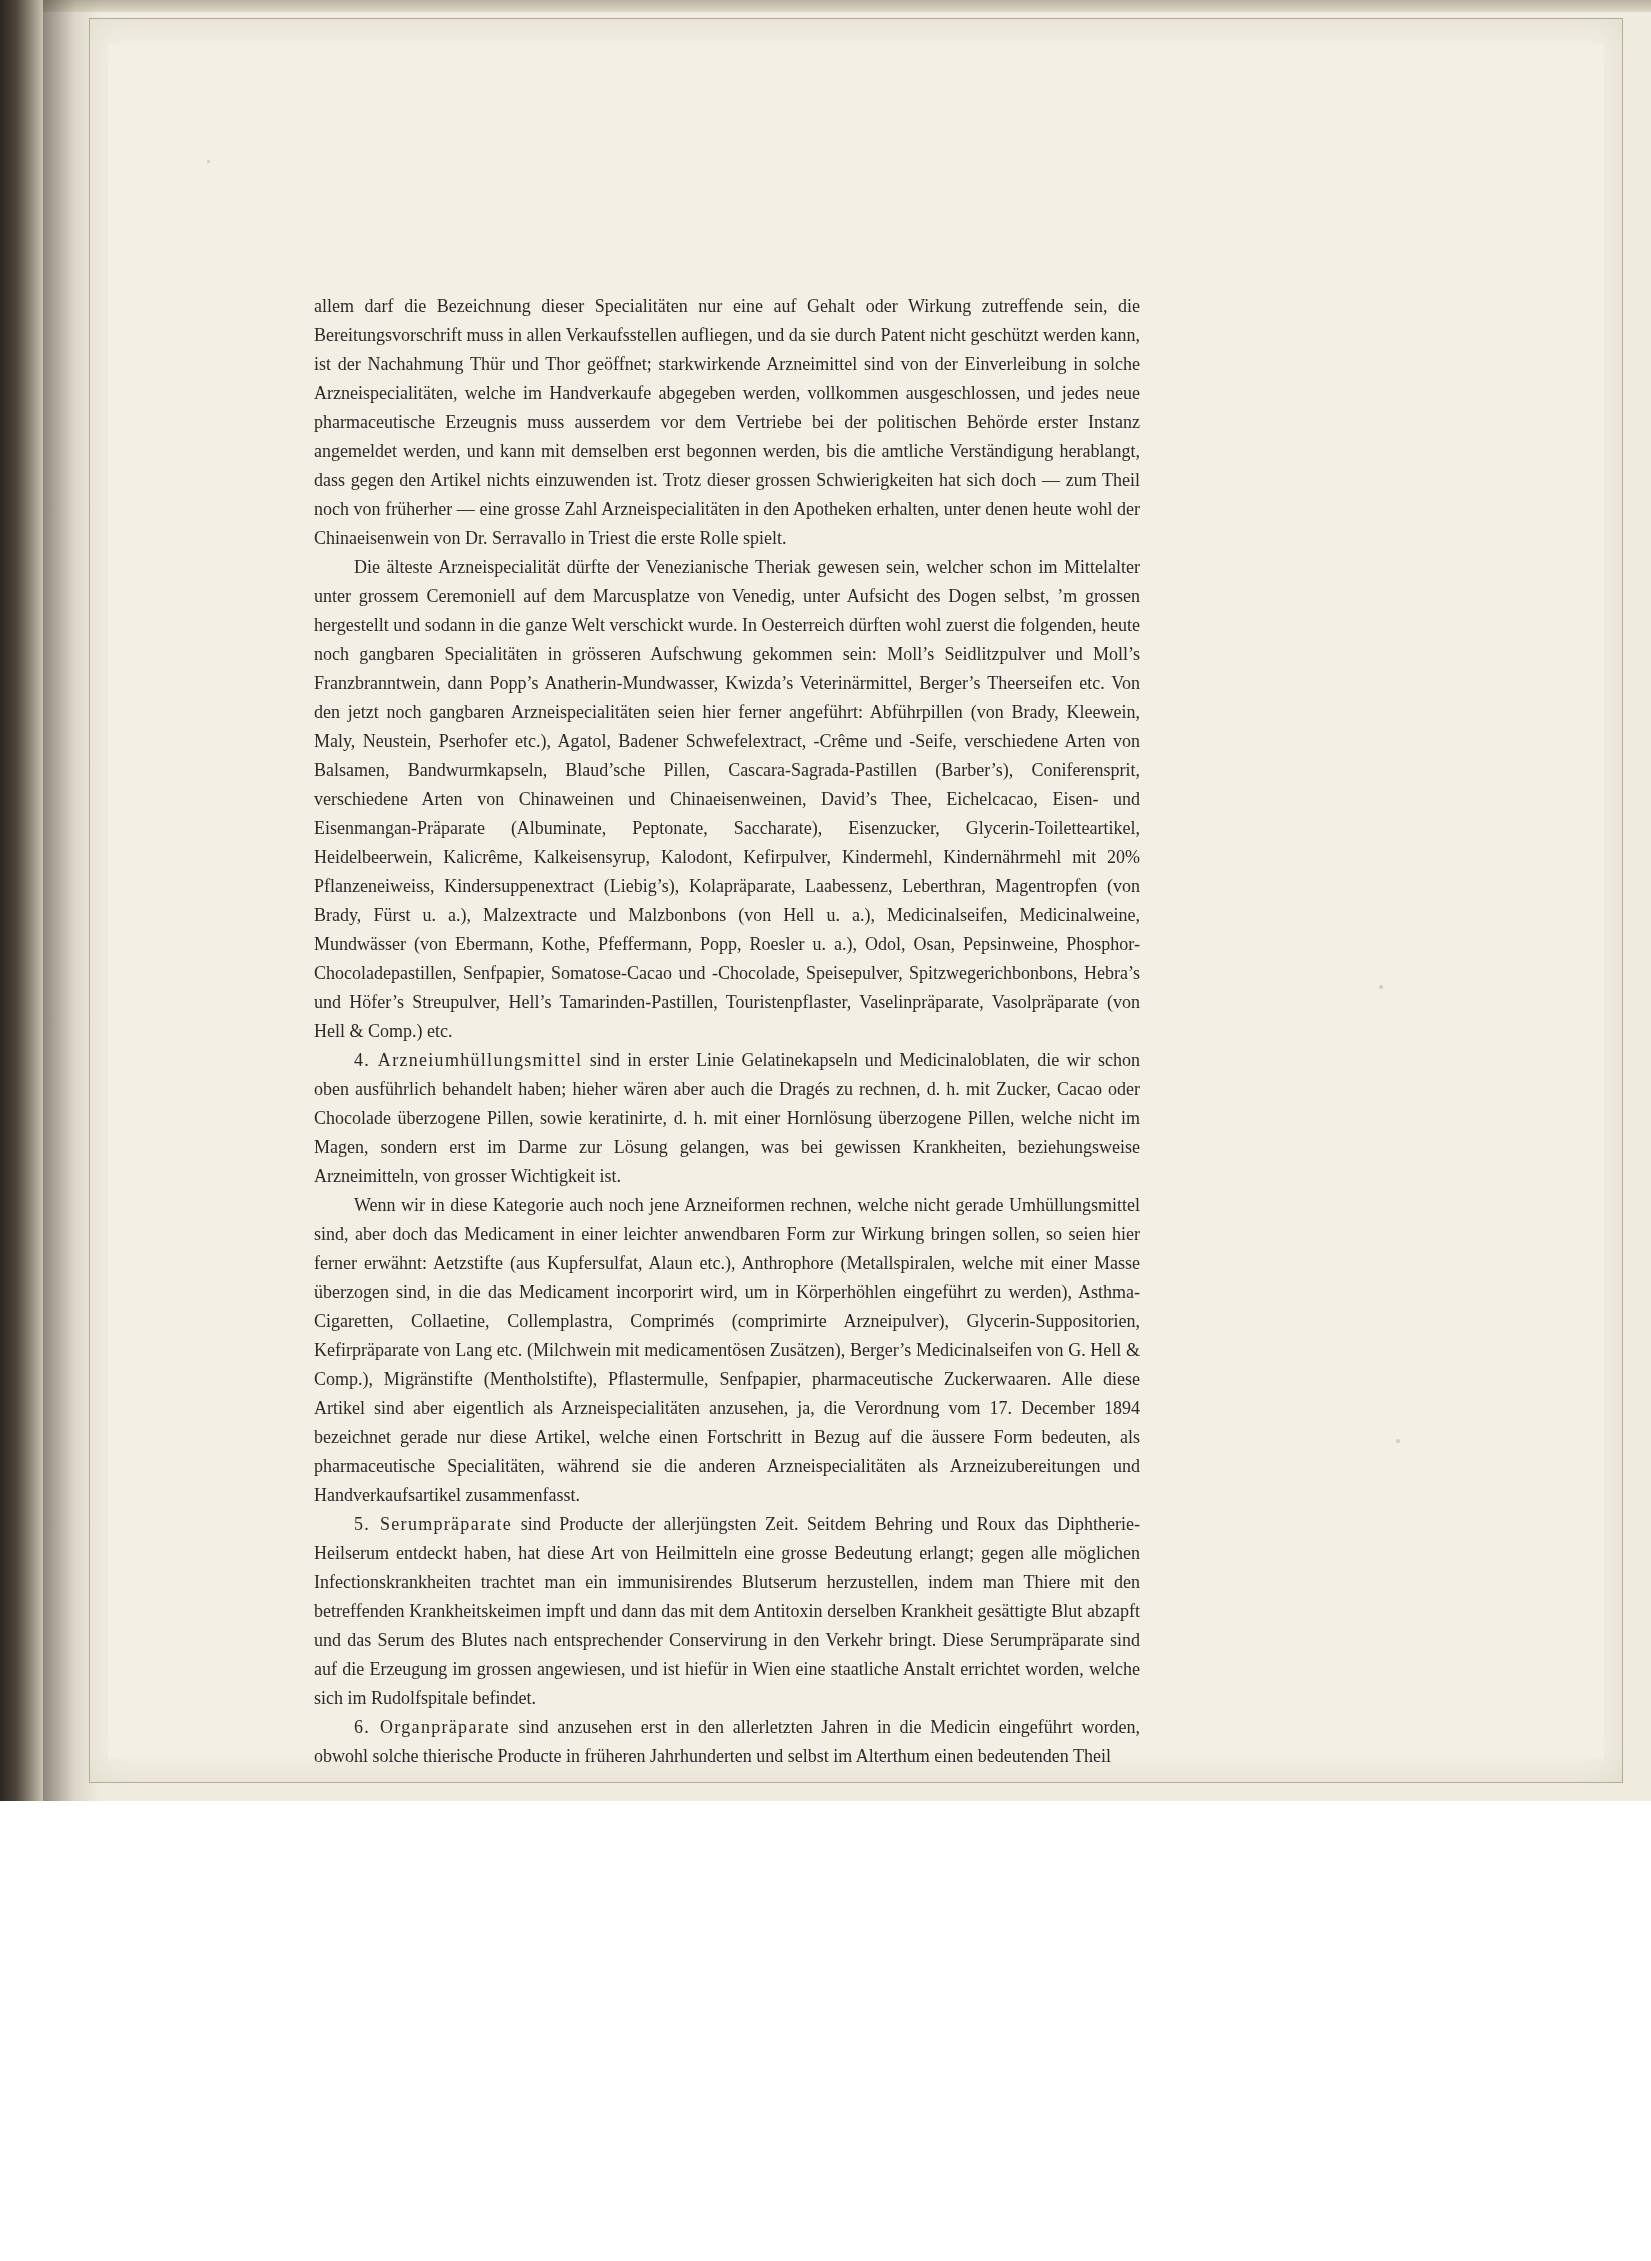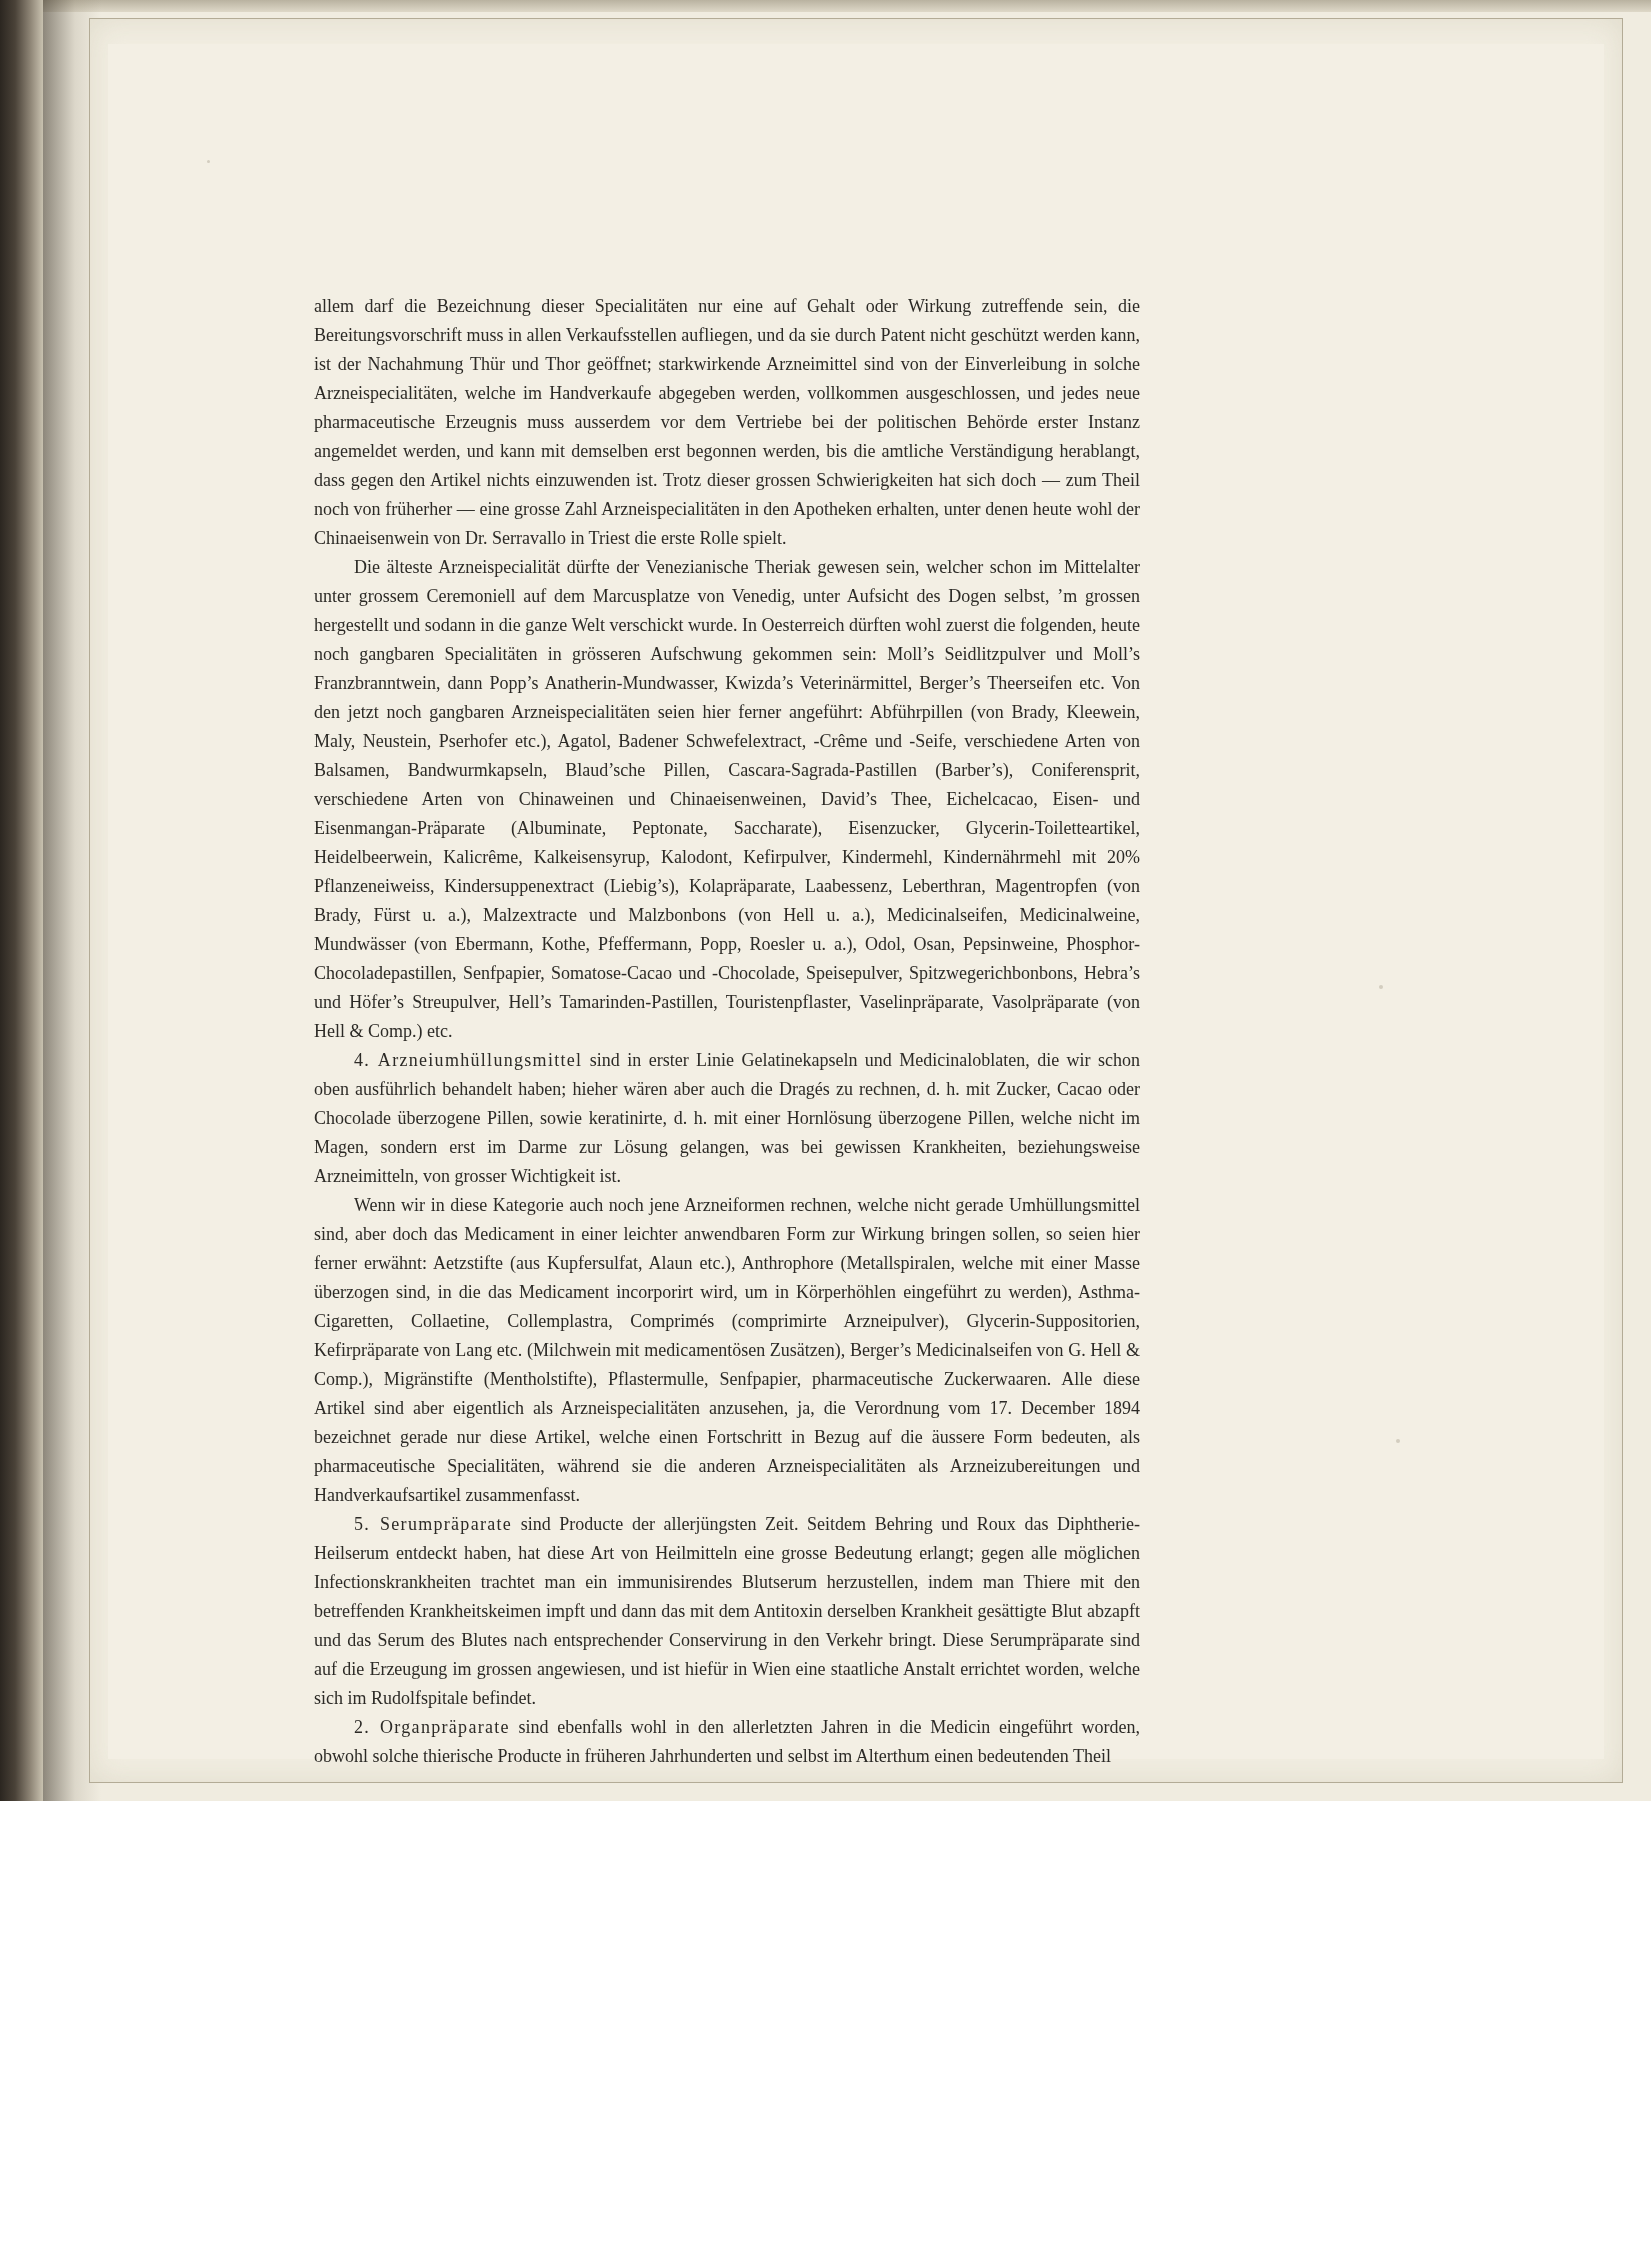--- a/index.html
+++ b/index.html
@@ -120,21 +120,21 @@
         <p>allem darf die Bezeichnung dieser Specialitäten nur eine auf Gehalt oder Wirkung zutreffende sein, die Bereitungsvorschrift muss in allen Verkaufsstellen aufliegen, und da sie durch Patent nicht geschützt werden kann, ist der Nachahmung Thür und Thor geöffnet; starkwirkende Arzneimittel sind von der Einverleibung in solche Arzneispecialitäten, welche im Handverkaufe abgegeben werden, vollkommen ausgeschlossen, und jedes neue pharmaceutische Erzeugnis muss ausserdem vor dem Vertriebe bei der politischen Behörde erster Instanz angemeldet werden, und kann mit demselben erst begonnen werden, bis die amtliche Verständigung herablangt, dass gegen den Artikel nichts einzuwenden ist. Trotz dieser grossen Schwierigkeiten hat sich doch — zum Theil noch von früherher — eine grosse Zahl Arzneispecialitäten in den Apotheken erhalten, unter denen heute wohl der Chinaeisenwein von Dr. Serravallo in Triest die erste Rolle spielt.</p>
 
         <p class="p-indent">Die älteste Arzneispecialität dürfte der Venezianische Theriak gewesen sein, welcher schon im Mittelalter unter grossem Ceremoniell auf dem Marcusplatze von Venedig, unter Aufsicht des Dogen selbst, ’m grossen hergestellt und sodann in die ganze Welt verschickt wurde. In Oesterreich dürften wohl zuerst die folgenden, heute noch gangbaren Specialitäten in grösseren Aufschwung gekommen sein: Moll’s Seidlitzpulver und Moll’s Franzbranntwein, dann Popp’s Anatherin-Mundwasser, Kwizda’s Veterinärmittel, Berger’s Theerseifen etc. Von den jetzt noch gangbaren Arzneispecialitäten seien hier ferner angeführt: Abführpillen (von Brady, Kleewein, Maly, Neustein, Pserhofer etc.), Agatol, Badener Schwefelextract, -Crême und -Seife, verschiedene Arten von Balsamen, Bandwurmkapseln, Blaud’sche Pillen, Cascara-Sagrada-Pastillen (Barber’s), Coniferensprit, verschiedene Arten von Chinaweinen und Chinaeisenweinen, David’s Thee, Eichelcacao, Eisen- und Eisenmangan-Präparate (Albuminate, Peptonate, Saccharate), Eisenzucker, Glycerin-Toiletteartikel, Heidelbeerwein, Kalicrême, Kalkeisensyrup, Kalodont, Kefirpulver, Kindermehl, Kindernährmehl mit 20% Pflanzeneiweiss, Kindersuppenextract (Liebig’s), Kolapräparate, Laabessenz, Leberthran, Magentropfen (von Brady, Fürst u. a.), Malzextracte und Malzbonbons (von Hell u. a.), Medicinalseifen, Medicinalweine, Mundwässer (von Ebermann, Kothe, Pfeffermann, Popp, Roesler u. a.), Odol, Osan, Pepsinweine, Phosphor-Chocoladepastillen, Senfpapier, Somatose-Cacao und -Chocolade, Speisepulver, Spitzwegerichbonbons, Hebra’s und Höfer’s Streupulver, Hell’s Tamarinden-Pastillen, Touristenpflaster, Vaselinpräparate, Vasolpräparate (von Hell &amp; Comp.) etc.</p>
 
         <p class="p-indent"><span class="spaced">4. Arzneiumhüllungsmittel</span><span> sind in erster Linie Gelatinekapseln und Medicinaloblaten, die wir schon oben ausführlich behandelt haben; hieher wären aber auch die Dragés zu rechnen, d. h. mit Zucker, Cacao oder Chocolade überzogene Pillen, sowie keratinirte, d. h. mit einer Hornlösung überzogene Pillen, welche nicht im Magen, sondern erst im Darme zur Lösung gelangen, was bei gewissen Krankheiten, beziehungsweise Arzneimitteln, von grosser Wichtigkeit ist.</span></p>
 
         <p class="p-indent">Wenn wir in diese Kategorie auch noch jene Arzneiformen rechnen, welche nicht gerade Umhüllungsmittel sind, aber doch das Medicament in einer leichter anwendbaren Form zur Wirkung bringen sollen, so seien hier ferner erwähnt: Aetzstifte (aus Kupfersulfat, Alaun etc.), Anthrophore (Metallspiralen, welche mit einer Masse überzogen sind, in die das Medicament incorporirt wird, um in Körperhöhlen eingeführt zu werden), Asthma-Cigaretten, Collaetine, Collemplastra, Comprimés (comprimirte Arzneipulver), Glycerin-Suppositorien, Kefirpräparate von Lang etc. (Milchwein mit medicamentösen Zusätzen), Berger’s Medicinalseifen von G. Hell &amp; Comp.), Migränstifte (Mentholstifte), Pflastermulle, Senfpapier, pharmaceutische Zuckerwaaren. Alle diese Artikel sind aber eigentlich als Arzneispecialitäten anzusehen, ja, die Verordnung vom 17. December 1894 bezeichnet gerade nur diese Artikel, welche einen Fortschritt in Bezug auf die äussere Form bedeuten, als pharmaceutische Specialitäten, während sie die anderen Arzneispecialitäten als Arzneizubereitungen und Handverkaufsartikel zusammenfasst.</p>
 
         <p class="p-indent"><span class="spaced">5. Serumpräparate</span><span> sind Producte der allerjüngsten Zeit. Seitdem Behring und Roux das Diphtherie-Heilserum entdeckt haben, hat diese Art von Heilmitteln eine grosse Bedeutung erlangt; gegen alle möglichen Infectionskrankheiten trachtet man ein immunisirendes Blutserum herzustellen, indem man Thiere mit den betreffenden Krankheitskeimen impft und dann das mit dem Antitoxin derselben Krankheit gesättigte Blut abzapft und das Serum des Blutes nach entsprechender Conservirung in den Verkehr bringt. Diese Serumpräparate sind auf die Erzeugung im grossen angewiesen, und ist hiefür in Wien eine staatliche Anstalt errichtet worden, welche sich im Rudolfspitale befindet.</span></p>
 
-        <p class="p-indent"><span class="spaced">2. Organpräparate</span><span> sind ebenfalls wohl in den allerletzten Jahren in die Medicin eingeführt worden, obwohl solche thierische Producte in früheren Jahrhunderten und selbst im Alterthum einen bedeutenden Theil</span></p>
+        <p class="p-indent"><span class="spaced">6. Organpräparate</span><span> sind anzusehen erst in den allerletzten Jahren in die Medicin eingeführt worden, obwohl solche thierische Producte in früheren Jahrhunderten und selbst im Alterthum einen bedeutenden Theil</span></p>
 
       </div>
 
       <div class="folio">— 258 —</div>
 
     </div>
   </div>
 </div>
 
 

